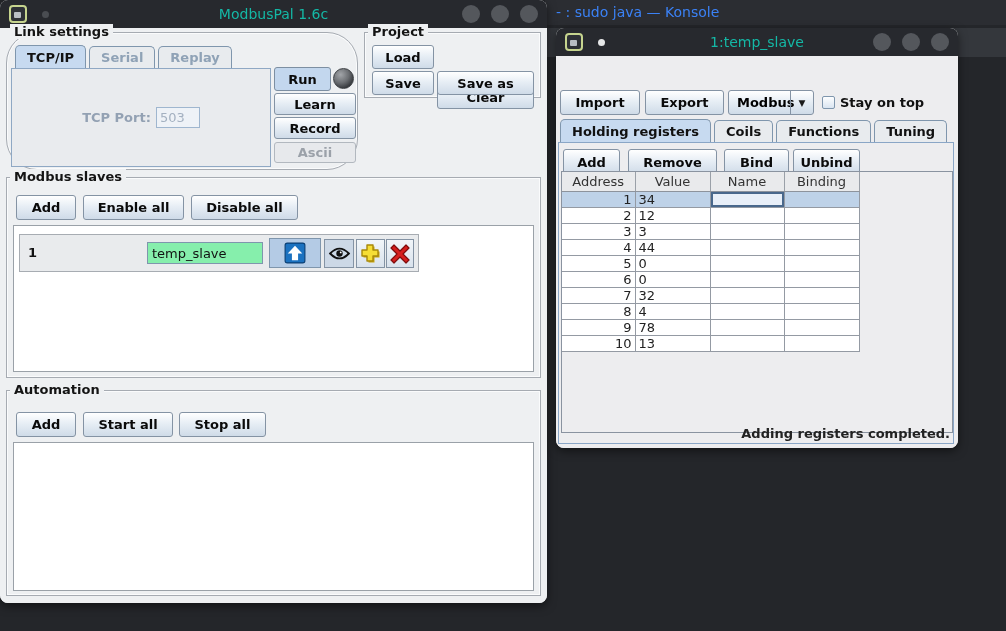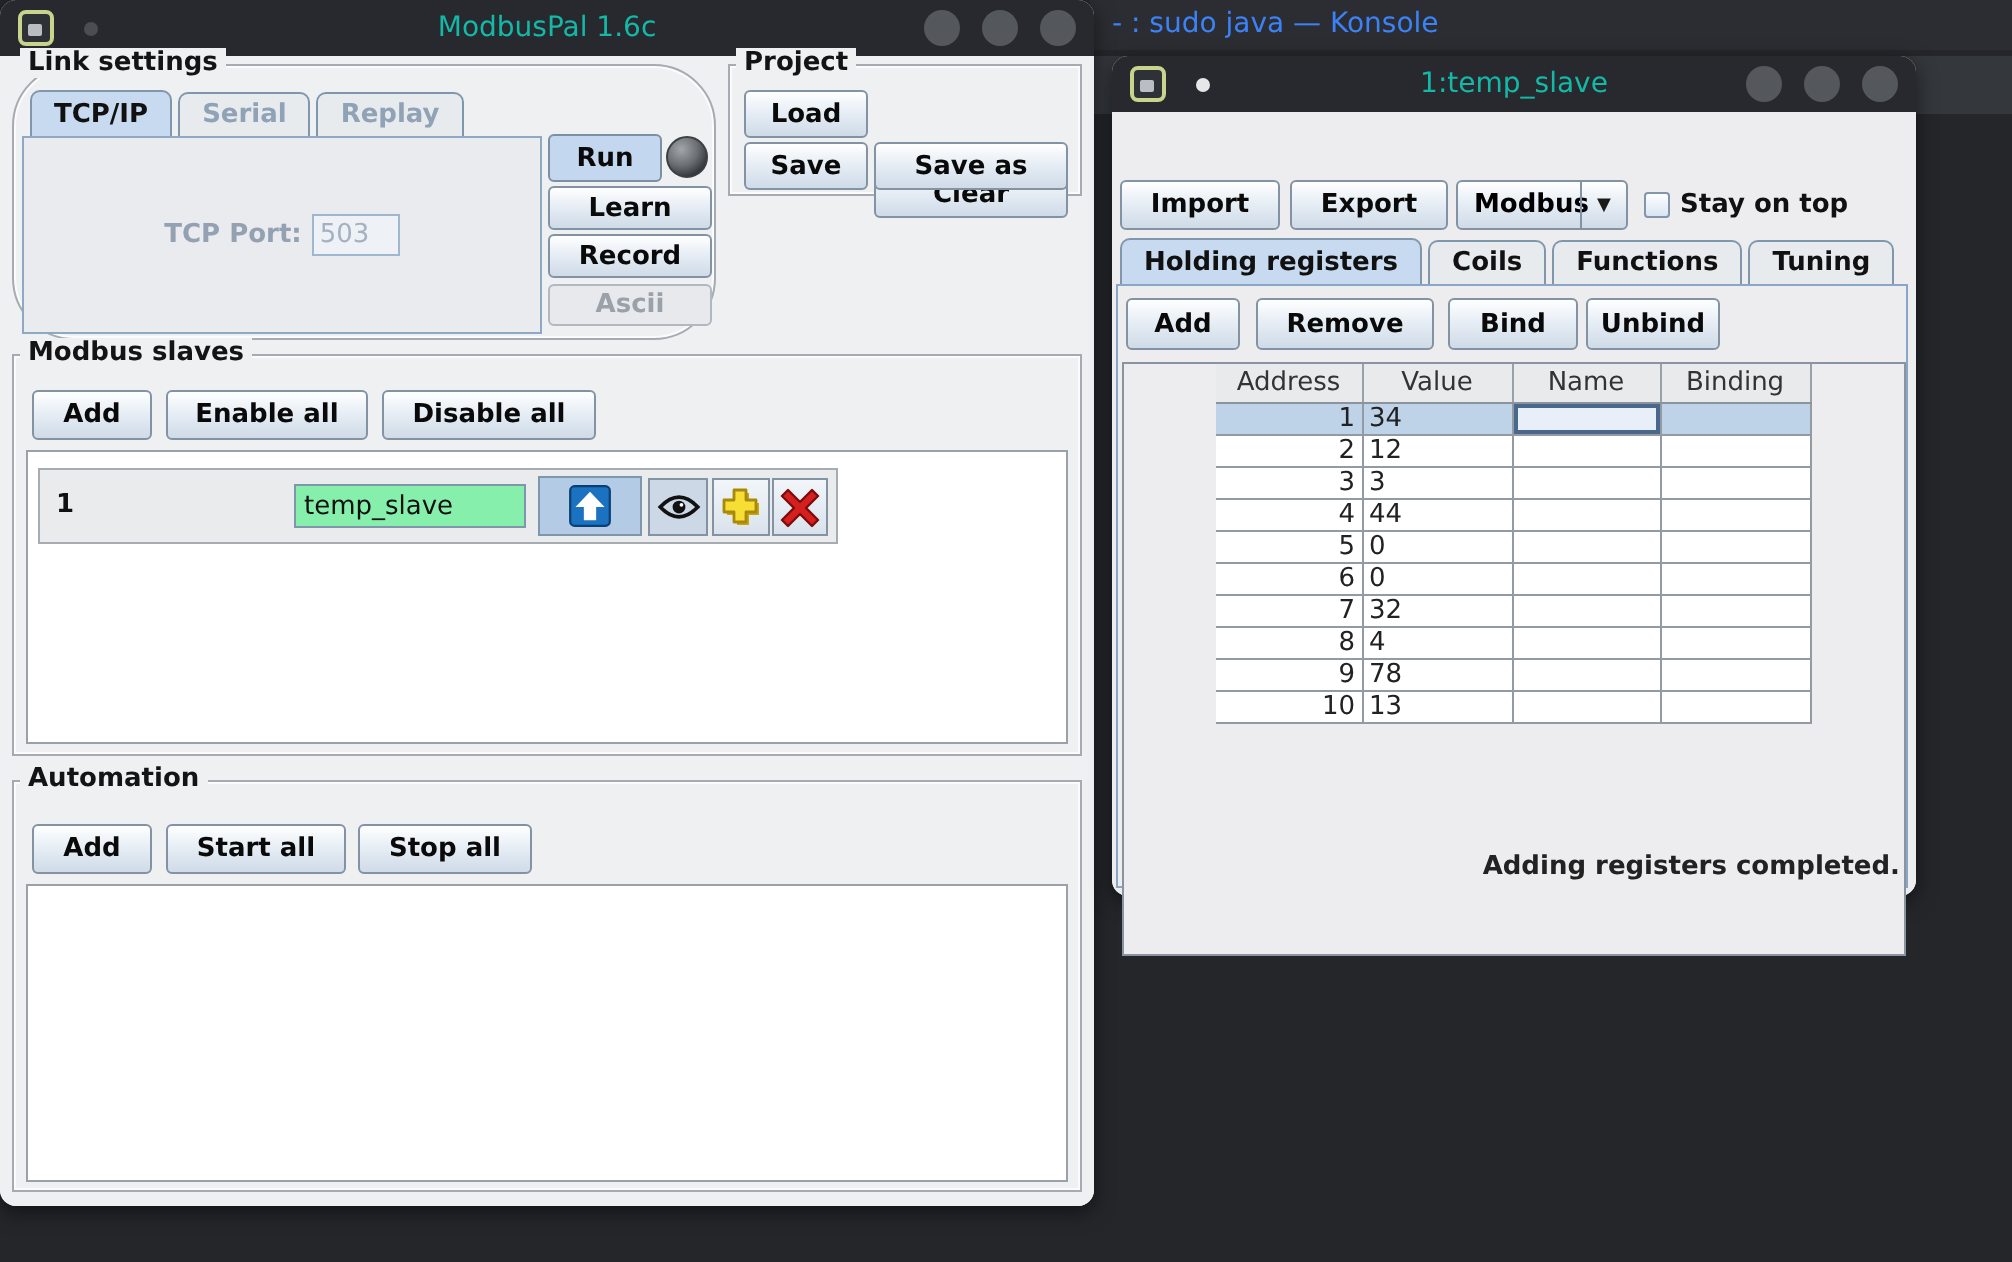--- a/index.html
+++ b/index.html
@@ -261,21 +261,21 @@
       <div class="btn" style="left:69px;  top:6px; width:89px; height:26px;">
           <span>Remove</span>
         </div>
       <div class="btn" style="left:165px; top:6px; width:65px; height:26px;">
           <span>Bind</span>
         </div>
       <div class="btn" style="left:234px; top:6px; width:67px; height:26px;">
           <span>Unbind</span>
         </div>
 
-      <div class="scrollpane" style="left:2px; top:38px; width:392px; height:297px;padding-left:46px;">
+      <div class="scrollpane" style="left:2px; top:28px; width:392px; height:262px;">
         <table class="regs">
           <colgroup>
               <col style="width:73px">
               <col style="width:75px">
               <col style="width:74px">
               <col style="width:75px">
             </colgroup>
           <tbody>
               <tr>
             <th>Address</th>

